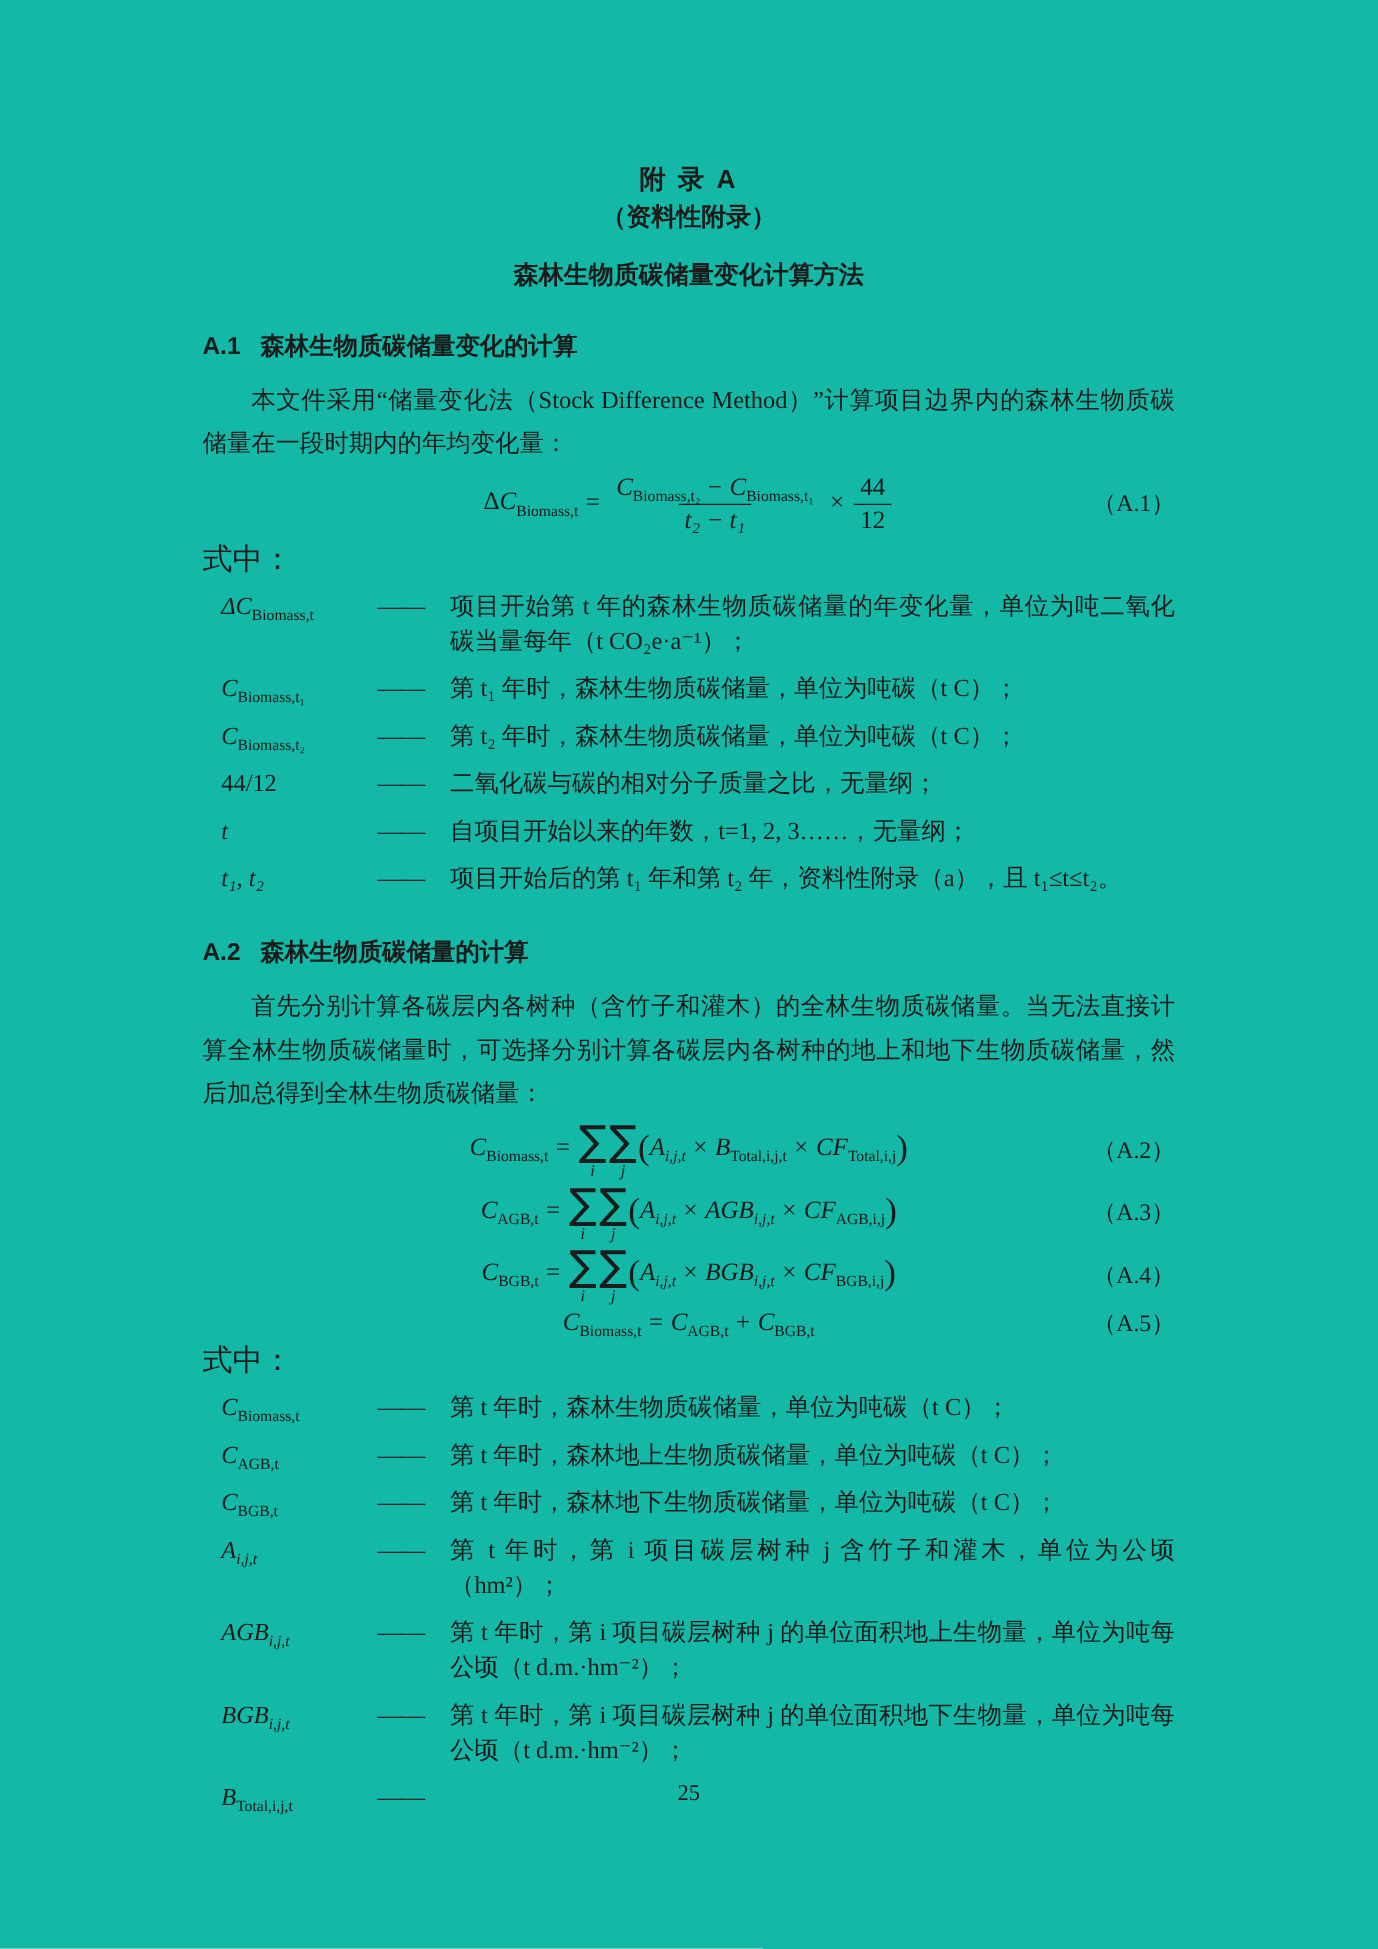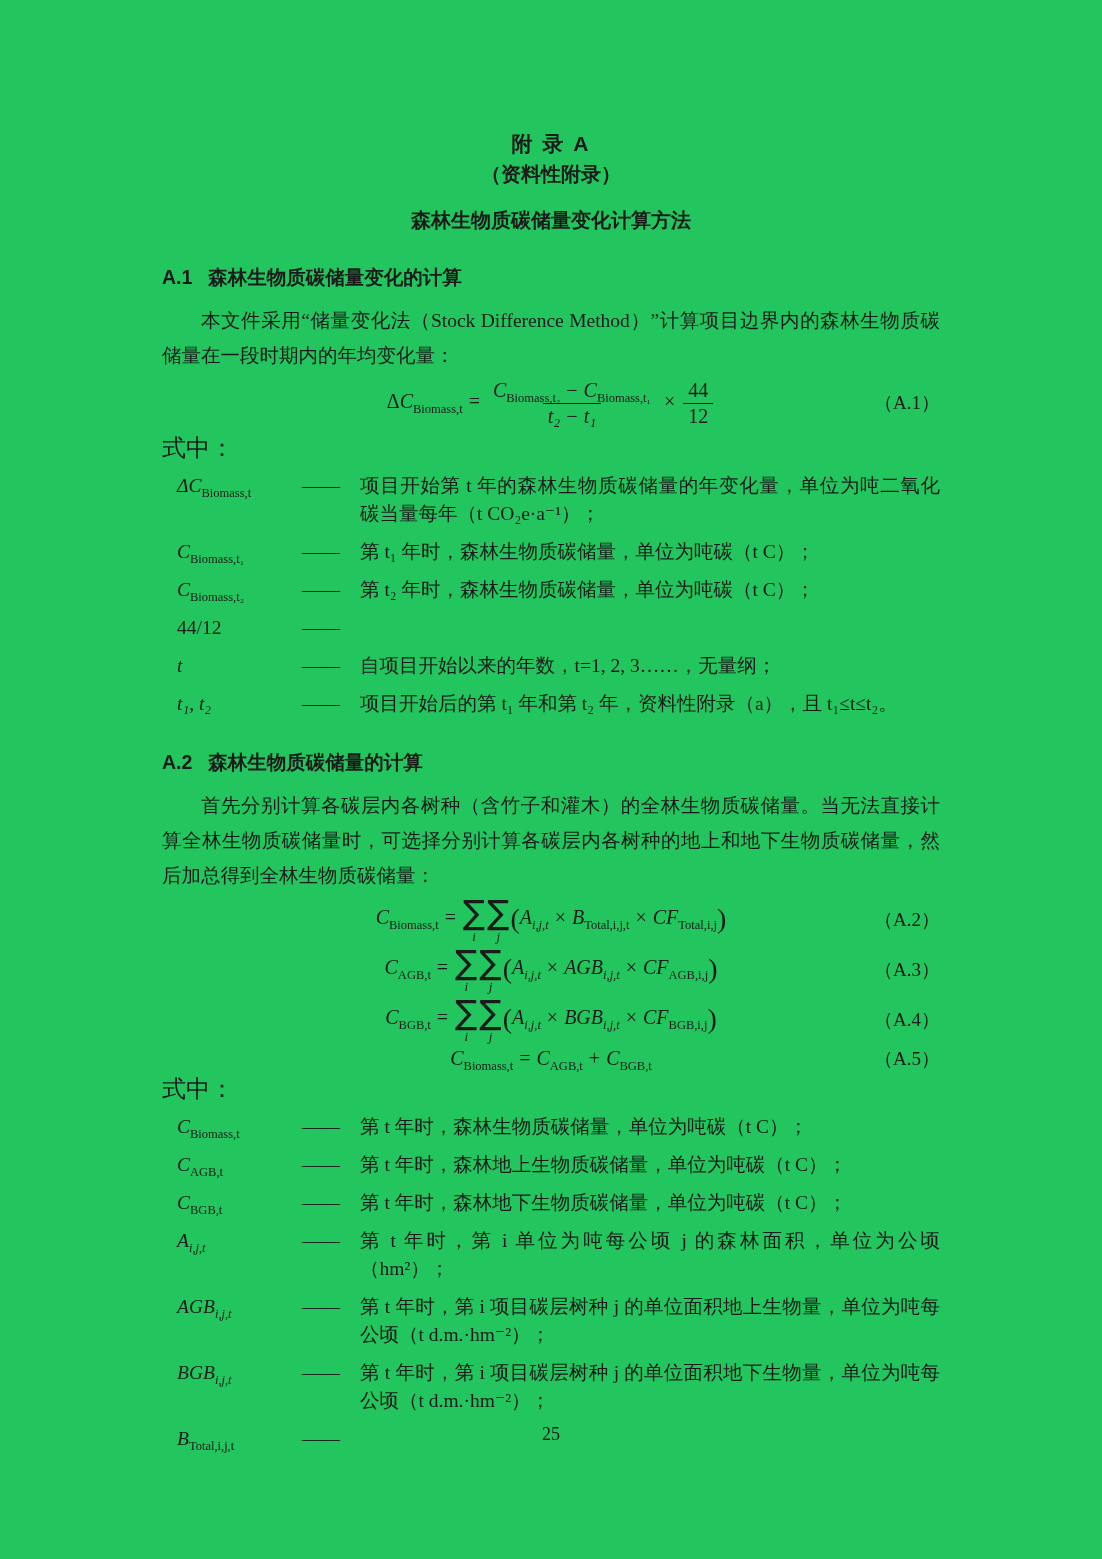--- a/index.html
+++ b/index.html
@@ -1,19 +1,19 @@
 <!DOCTYPE html>
 <html><head>
 <meta charset="utf-8">
 <style>
   html,body{margin:0;padding:0;background:#ffffff;}
   .page{
     position:relative;
     width:1102px;height:1559px;
-    background:#22c55e;
+    background:#14b8a6;
     color:#1b1b1b;
     font-family:"Liberation Serif","DejaVu Serif",serif;
     overflow:hidden;
   }
   .content{padding:130px 162px 0 162px;}
 
   
   .appendix-heading{
     text-align:center;font-family:"Liberation Sans","DejaVu Sans",sans-serif;
     font-weight:bold;font-size:21px;line-height:27px;letter-spacing:2px;
@@ -118,20 +118,21 @@
           <span class="def-text">第 t₁ 年时，森林生物质碳储量，单位为吨碳（t C）；</span>
         </div>
         <div class="def-row">
           <span class="def-term"><span class="def-term-math"><span class="mi">C</span><sub class="msub">Biomass,t₂</sub></span></span>
           <span class="def-dash">——</span>
           <span class="def-text">第 t₂ 年时，森林生物质碳储量，单位为吨碳（t C）；</span>
         </div>
         <div class="def-row">
           <span class="def-term"><span class="def-term-math"><span class="mn">44/12</span></span></span>
           <span class="def-dash">——</span>
+          <span class="def-text">二氧化碳与碳的相对分子质量之比，无量纲；</span>
         </div>
         <div class="def-row">
           <span class="def-term"><span class="def-term-math"><span class="mi">t</span></span></span>
           <span class="def-dash">——</span>
           <span class="def-text">自项目开始以来的年数，t=1, 2, 3……，无量纲；</span>
         </div>
         <div class="def-row">
           <span class="def-term"><span class="def-term-math"><span class="mi">t₁, t₂</span></span></span>
           <span class="def-dash">——</span>
           <span class="def-text">项目开始后的第 t₁ 年和第 t₂ 年，资料性附录（a），且 t₁≤t≤t₂。</span>
@@ -197,21 +198,21 @@
           <span class="def-text">第 t 年时，森林地上生物质碳储量，单位为吨碳（t C）；</span>
         </div>
         <div class="def-row">
           <span class="def-term"><span class="def-term-math"><span class="mi">C</span><sub class="msub">BGB,t</sub></span></span>
           <span class="def-dash">——</span>
           <span class="def-text">第 t 年时，森林地下生物质碳储量，单位为吨碳（t C）；</span>
         </div>
         <div class="def-row">
           <span class="def-term"><span class="def-term-math"><span class="mi">A</span><sub class="msub it">i,j,t</sub></span></span>
           <span class="def-dash">——</span>
-          <span class="def-text">第 t 年时，第 i 单位为吨每公顷 j 的森林面积，单位为公顷（hm²）；</span>
+          <span class="def-text">第 t 年时，第 i 项目碳层树种 j 含竹子和灌木，单位为公顷（hm²）；</span>
         </div>
         <div class="def-row">
           <span class="def-term"><span class="def-term-math"><span class="mi">AGB</span><sub class="msub it">i,j,t</sub></span></span>
           <span class="def-dash">——</span>
           <span class="def-text">第 t 年时，第 i 项目碳层树种 j 的单位面积地上生物量，单位为吨每公顷（t d.m.·hm⁻²）；</span>
         </div>
         <div class="def-row">
           <span class="def-term"><span class="def-term-math"><span class="mi">BGB</span><sub class="msub it">i,j,t</sub></span></span>
           <span class="def-dash">——</span>
           <span class="def-text">第 t 年时，第 i 项目碳层树种 j 的单位面积地下生物量，单位为吨每公顷（t d.m.·hm⁻²）；</span>

